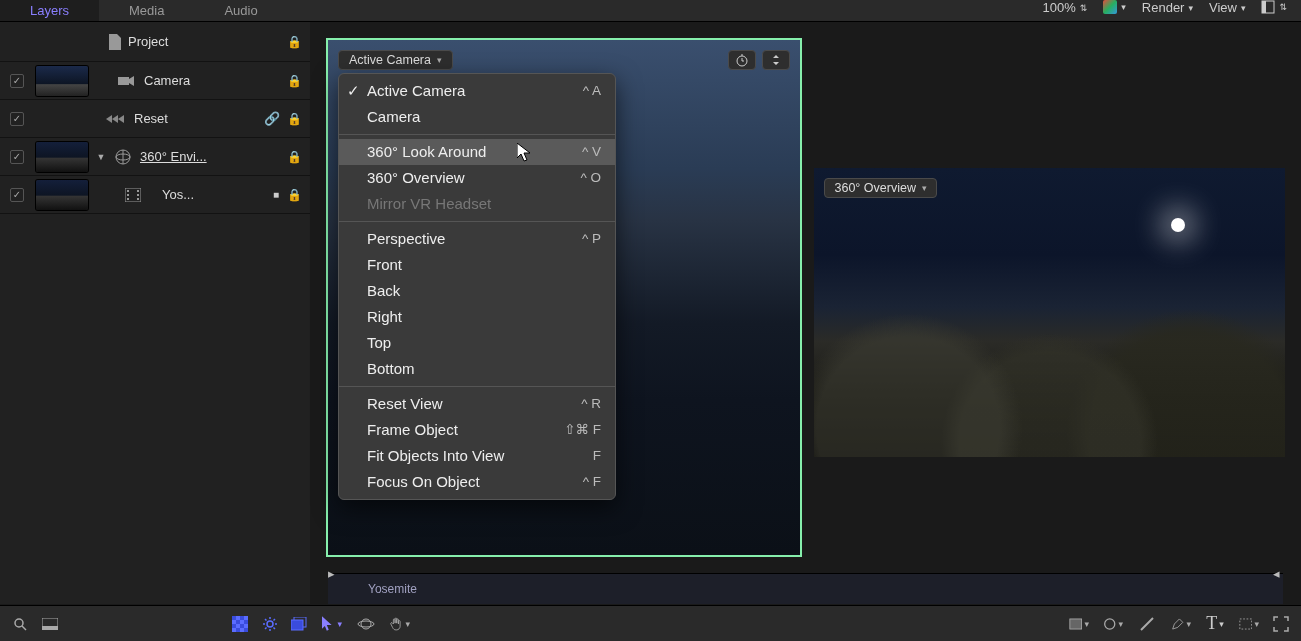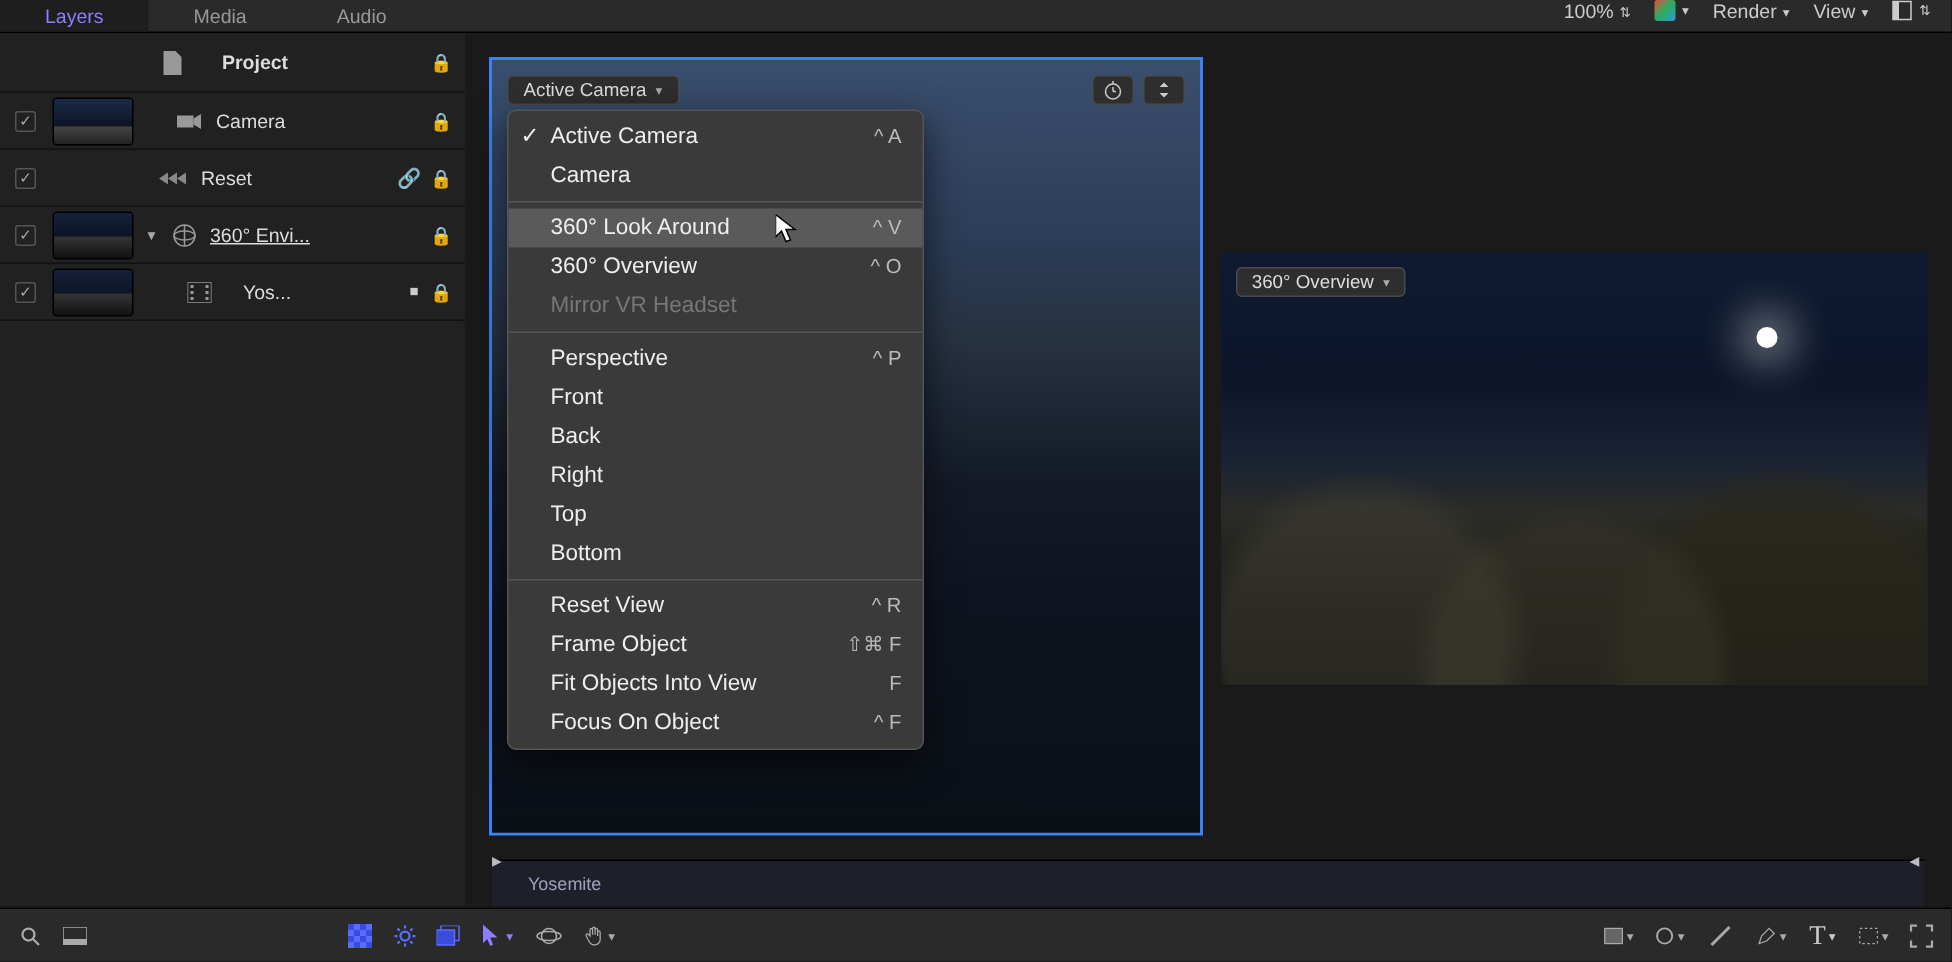--- a/index.html
+++ b/index.html
@@ -29,21 +29,21 @@
 .layer-name { flex: 1; color: #ddd; font-size: 13px; overflow: hidden; text-overflow: ellipsis; white-space: nowrap; }
 .layer-name.under { text-decoration: underline; }
 .locks { display: flex; align-items: center; gap: 6px; padding-right: 2px; color: #888; }
 .indent-1 { margin-left: 70px; }
 .indent-3 { margin-left: 28px; }
 
 
 .viewer { flex: 1; background: #1a1a1a; position: relative; display: flex; flex-direction: column; }
 .canvas-wrap { flex: 1; position: relative; padding: 16px; display: flex; gap: 12px; }
 .viewport { position: relative; flex: 1; }
-.viewport.left { border: 2px solid #3b82f6; }
+.viewport.left { border: 2px solid #86efac; }
 .viewport .vp-img { position: absolute; inset: 0; background: linear-gradient(to bottom,#3a4f6e 0%,#2a3c55 25%,#283344 35%,#131a26 55%,#0e141f 70%,#0b1017 100%); }
 .viewport.right .vp-img { background: linear-gradient(to bottom,#0f1a30 0%,#0c152a 30%,#1a2334 48%,#2b2b27 60%,#171712 80%,#0a0a08 100%); }
 .moon { position: absolute; top: 50px; right: 100px; width: 14px; height: 14px; background: #fff; border-radius: 50%; box-shadow: 0 0 30px 8px rgba(255,255,255,.6); }
 .mtn { position: absolute; inset: 0; background:
   radial-gradient(circle at 20% 90%, rgba(60,60,50,.6) 0 20%, transparent 25%),
   radial-gradient(circle at 50% 95%, rgba(50,50,40,.7) 0 25%, transparent 30%),
   radial-gradient(circle at 80% 92%, rgba(40,40,30,.8) 0 22%, transparent 27%); }
 
 
 .vp-toolbar { position: absolute; top: 10px; left: 10px; right: 10px; display: flex; align-items: center; gap: 6px; z-index: 2; }
@@ -62,21 +62,21 @@
 .menu-item .check { position: absolute; left: 8px; }
 .menu-item .shortcut { margin-left: auto; color: #bbb; font-size: 13.5px; }
 .menu-cursor { position: absolute; left: 178px; top: 4px; pointer-events: none; }
 
 
 .right-dd { position: absolute; top: 10px; left: 10px; z-index: 2; }
 
 
 .timeline { height: 31px; background: #1d1f29; border-top: 1px solid #000; position: relative; margin: 0 18px; }
 .play-mark { position: absolute; top: -8px; width: 10px; height: 10px; color: #bbb; }
-.track-label { position: absolute; left: 24px; top: 8px; color: #a0a0c0; font-size: 12px; }
+.track-label { position: absolute; left: 40px; top: 8px; color: #a0a0c0; font-size: 12px; }
 
 
 .bottom-bar { position: absolute; bottom: 0; left: 0; right: 0; height: 36px; background: #2a2a2a; display: flex; align-items: center; padding: 0 10px; gap: 12px; border-top: 1px solid #000; }
 .bottom-bar .left { display: flex; gap: 10px; align-items: center; width: 300px; }
 .bottom-bar .mid { flex: 1; display: flex; align-items: center; gap: 14px; }
 .bottom-bar .right { display: flex; align-items: center; gap: 14px; }
 .bicon { width: 20px; height: 20px; display: flex; align-items: center; justify-content: center; color: #aaa; cursor: pointer; }
 .bicon.accent { color: #5a6cff; }
 
 .lock-icon { font-size: 12px; }
@@ -117,21 +117,21 @@
       <span class="caret">⇅</span>
     </div>
   </div>
 </div>
 
 <div class="main">
 
   <div class="sidebar">
     <div class="layer-row project">
       <div class="vis-check"></div>
-      <div class="indent-1" style="display:flex;align-items:center;gap:24px;flex:1;font-weight:bold;">
+      <div class="indent-1" style="display:flex;align-items:center;gap:4px;flex:1;">
         <span class="type-icon">
             <svg width="14" height="16" viewBox="0 0 14 16">
               <path d="M1 0h8l4 4v12H1z" fill="#999"></path>
             </svg>
           </span>
         <span class="layer-name">Project</span>
       </div>
       <div class="locks">
           <span class="lock-icon">🔒</span>
         </div>

